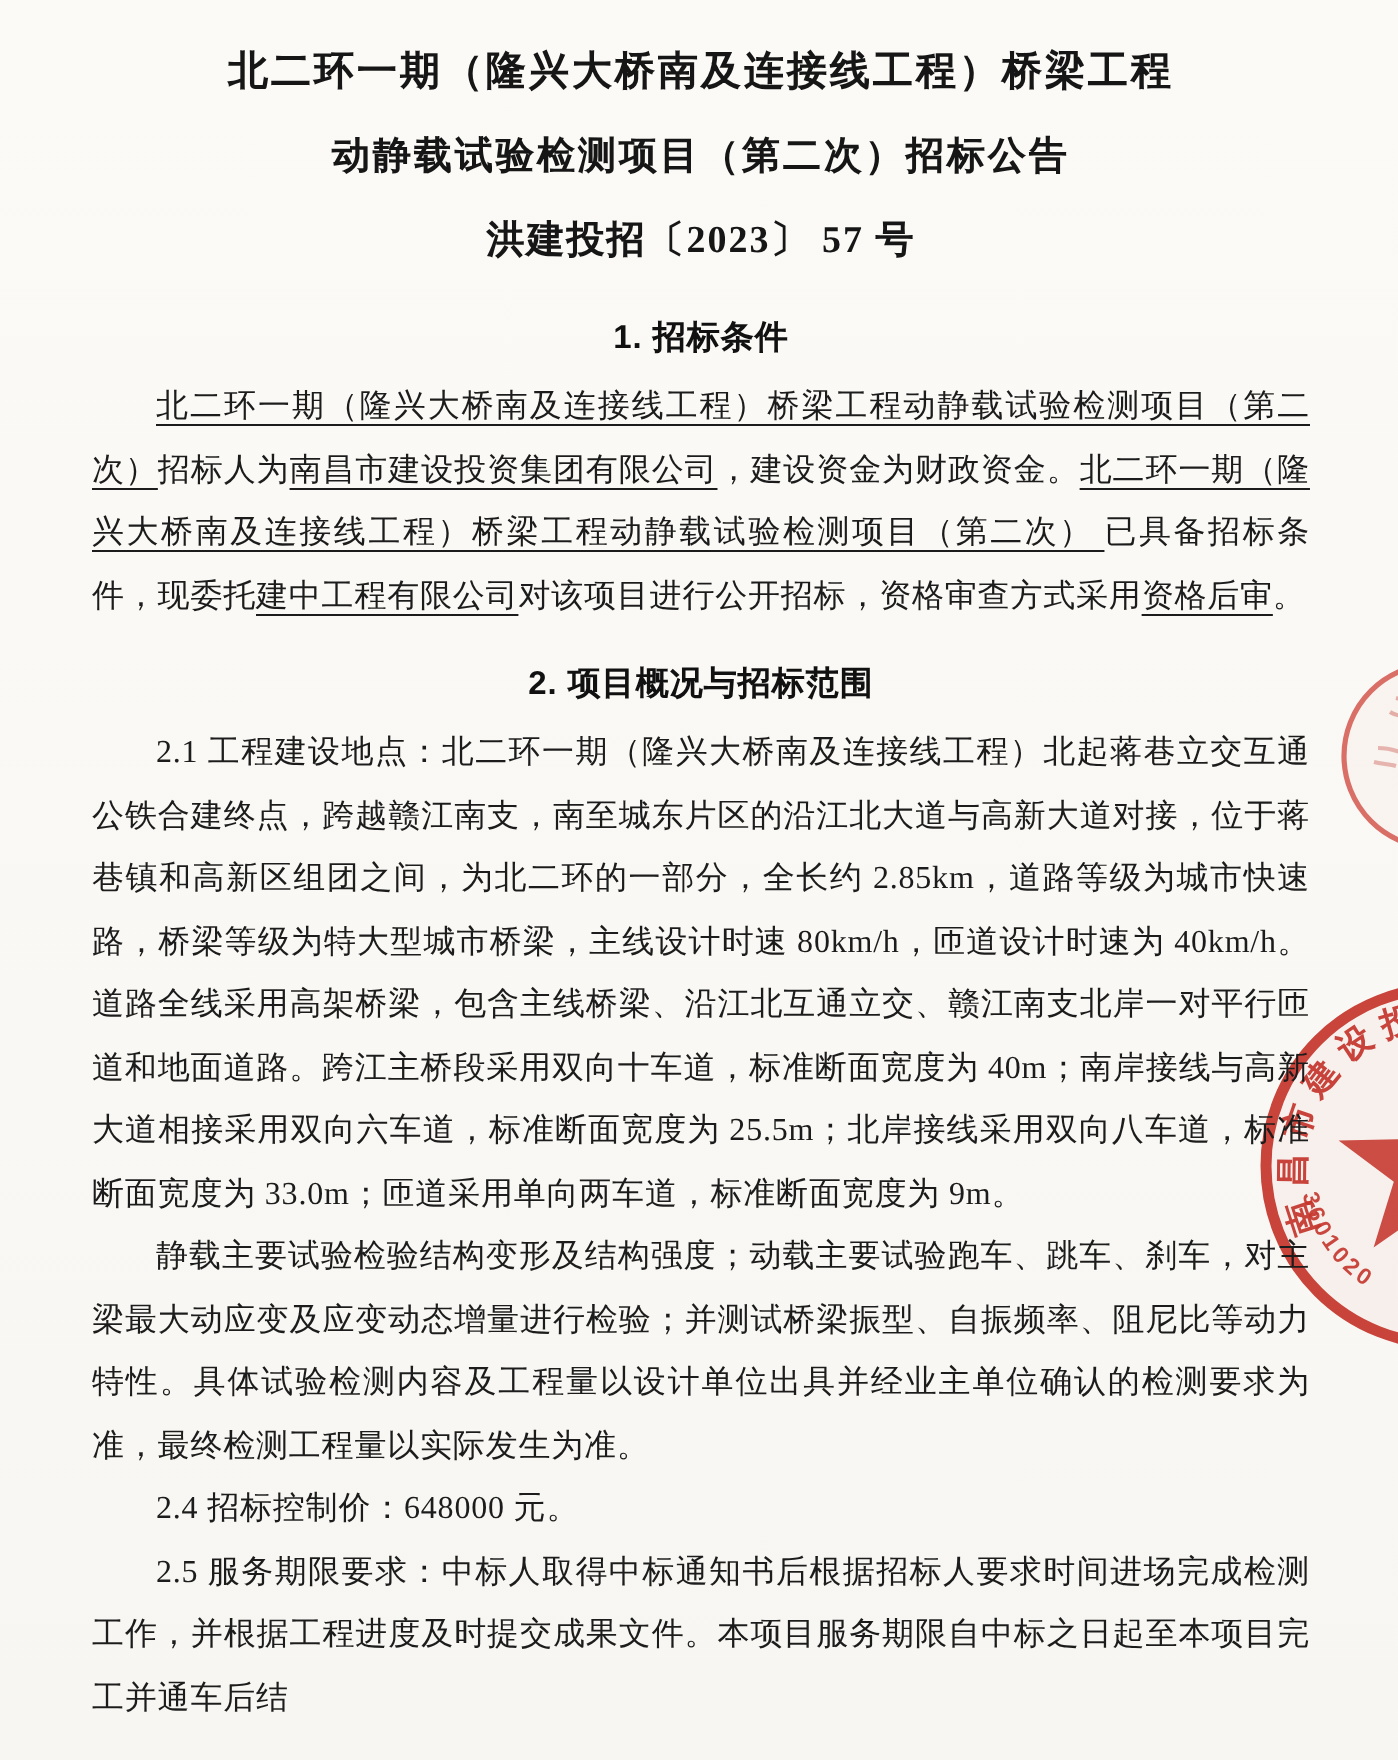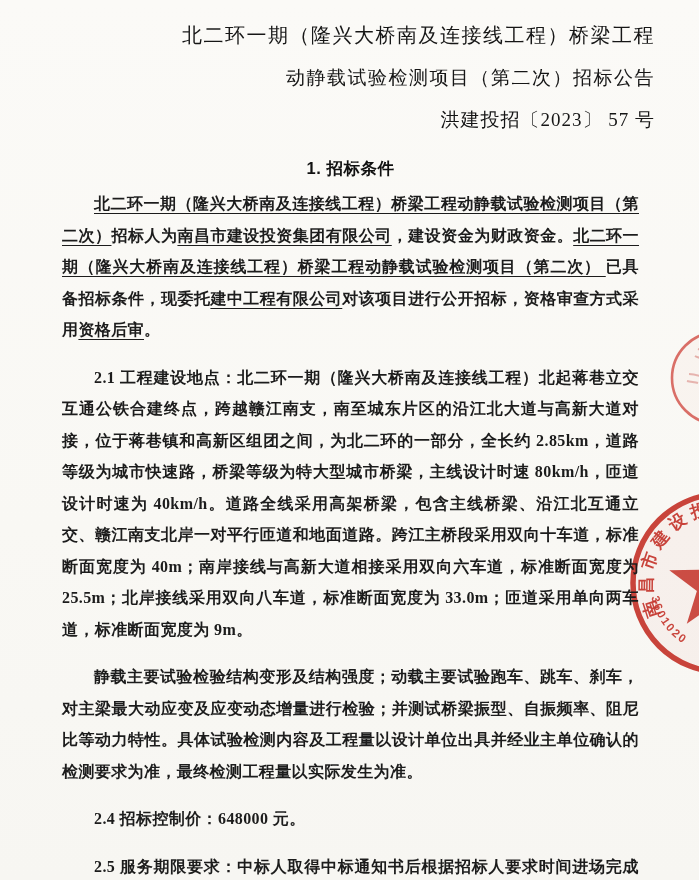--- a/index.html
+++ b/index.html
@@ -11,23 +11,23 @@
     overflow:hidden;
     color:#1d1d1d;
     box-sizing:border-box;
   }
   .content{
     position:relative;
     padding:14px 44px 0 46px;
     z-index:2;
   }
   .doc-title{
-    text-align:right;
+    text-align:center;
     font-family:"Liberation Serif","DejaVu Serif",serif;
-    font-weight:normal;
+    font-weight:bold;
     color:#161616;
   }
   .t1{font-size:20px;letter-spacing:1.5px;margin-top:8px;}
   .t2{font-size:19px;letter-spacing:1.5px;margin-top:16px;}
   .t3{font-size:19px;letter-spacing:1px;margin-top:16px;}
   h2.sec{
     font-family:"Liberation Sans","DejaVu Sans",sans-serif;
     font-size:16.5px;
     font-weight:bold;
     color:#111;
@@ -35,24 +35,23 @@
     letter-spacing:.5px;
     text-align:center;
   }
   h2.sec2{margin-top:17px;}
   .para{
     font-family:"Liberation Serif","DejaVu Serif",serif;
     font-size:16px;
     line-height:31.5px;
     text-align:justify;
     text-indent:2em;
-    margin:16px;
+    margin:0;
     letter-spacing:.4px;
     color:#1c1c1c;
-    font-weight:bold;
   }
   .para.first{margin-top:8px;}
   .u{
     text-decoration:underline;
     text-underline-offset:4px;
     text-decoration-thickness:1px;
   }
   .seal{position:absolute;z-index:1;pointer-events:none;}
   .seal-top{left:640px;top:322px;}
   .seal-bottom{left:610px;top:480px;}
@@ -71,20 +70,21 @@
     <header>
       <div class="doc-title t1">北二环一期（隆兴大桥南及连接线工程）桥梁工程</div>
       <div class="doc-title t2">动静载试验检测项目（第二次）招标公告</div>
       <div class="doc-title t3">洪建投招〔2023〕 57 号</div>
     </header>
 
     <main>
       <h2 class="sec">1. 招标条件</h2>
       <p class="para first"><span class="u">北二环一期（隆兴大桥南及连接线工程）桥梁工程动静载试验检测项目（第二次）</span><span>招标人为</span><span class="u">南昌市建设投资集团有限公司</span><span>，建设资金为财政资金。</span><span class="u">北二环一期（隆兴大桥南及连接线工程）桥梁工程动静载试验检测项目（第二次） </span><span>已具备招标条件，现委托</span><span class="u">建中工程有限公司</span><span>对该项目进行公开招标，资格审查方式采用</span><span class="u">资格后审</span><span>。</span></p>
 
+      <h2 class="sec sec2">2. 项目概况与招标范围</h2>
       <p class="para first">2.1 工程建设地点：北二环一期（隆兴大桥南及连接线工程）北起蒋巷立交互通公铁合建终点，跨越赣江南支，南至城东片区的沿江北大道与高新大道对接，位于蒋巷镇和高新区组团之间，为北二环的一部分，全长约 2.85km，道路等级为城市快速路，桥梁等级为特大型城市桥梁，主线设计时速 80km/h，匝道设计时速为 40km/h。道路全线采用高架桥梁，包含主线桥梁、沿江北互通立交、赣江南支北岸一对平行匝道和地面道路。跨江主桥段采用双向十车道，标准断面宽度为 40m；南岸接线与高新大道相接采用双向六车道，标准断面宽度为 25.5m；北岸接线采用双向八车道，标准断面宽度为 33.0m；匝道采用单向两车道，标准断面宽度为 9m。</p>
       <p class="para">静载主要试验检验结构变形及结构强度；动载主要试验跑车、跳车、刹车，对主梁最大动应变及应变动态增量进行检验；并测试桥梁振型、自振频率、阻尼比等动力特性。具体试验检测内容及工程量以设计单位出具并经业主单位确认的检测要求为准，最终检测工程量以实际发生为准。</p>
       <p class="para">2.4 招标控制价：648000 元。</p>
       <p class="para">2.5 服务期限要求：中标人取得中标通知书后根据招标人要求时间进场完成检测工作，并根据工程进度及时提交成果文件。本项目服务期限自中标之日起至本项目完工并通车后结</p>
     </main>
 
   </div>
 
   <svg class="seal seal-top" width="80" height="115" viewBox="0 0 80 115" aria-hidden="true">
     <circle cx="78" cy="56" r="46" fill="rgba(214,90,82,0.04)" stroke="#d4574f" stroke-width="2.6" opacity="0.85"></circle>

